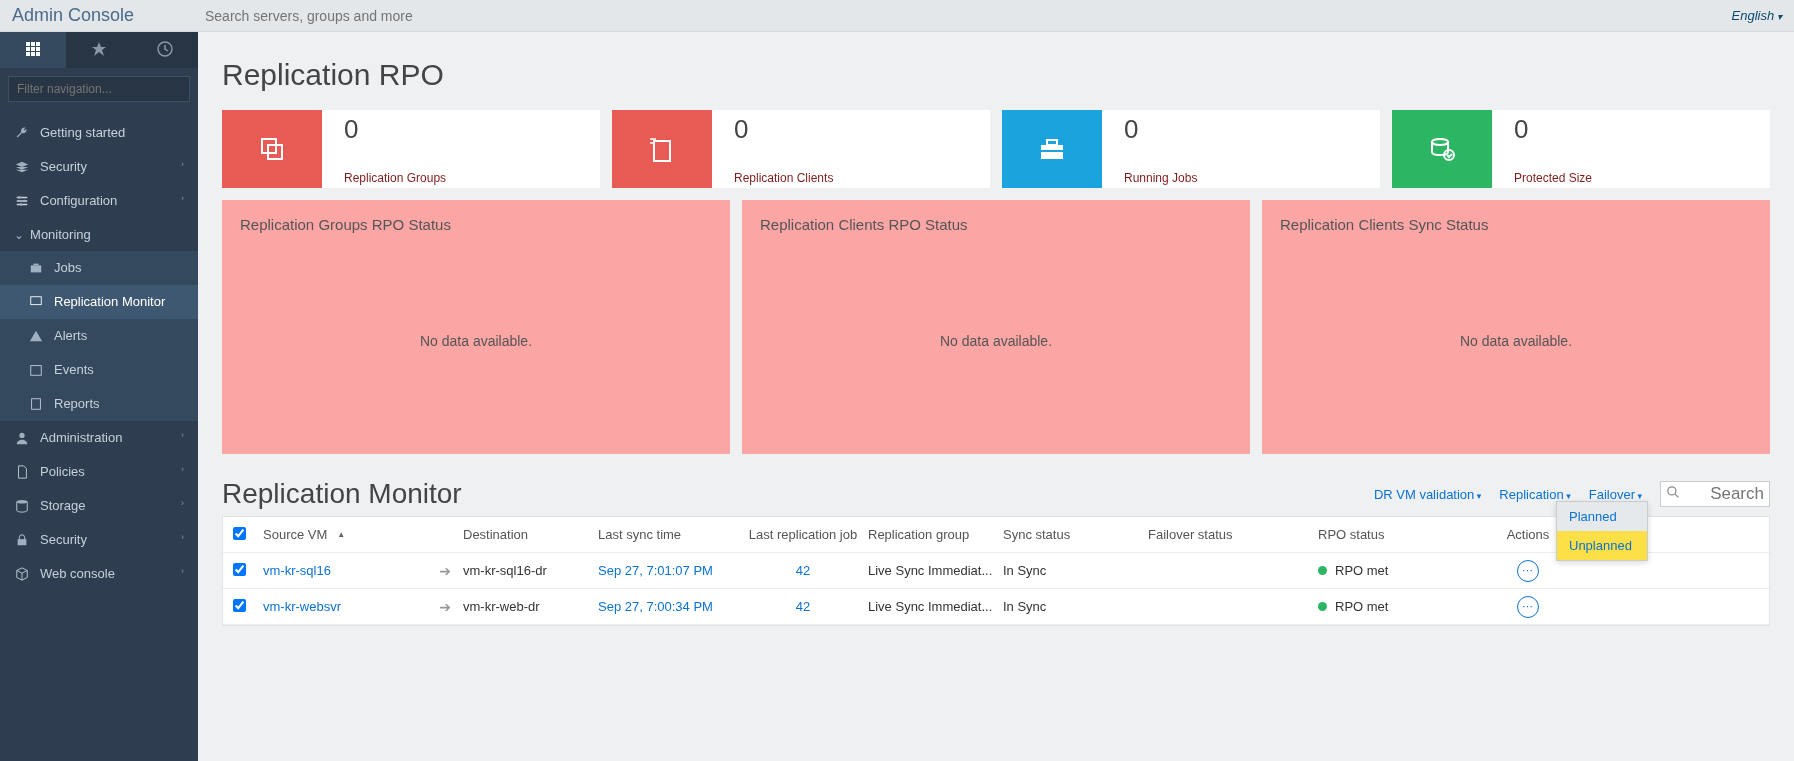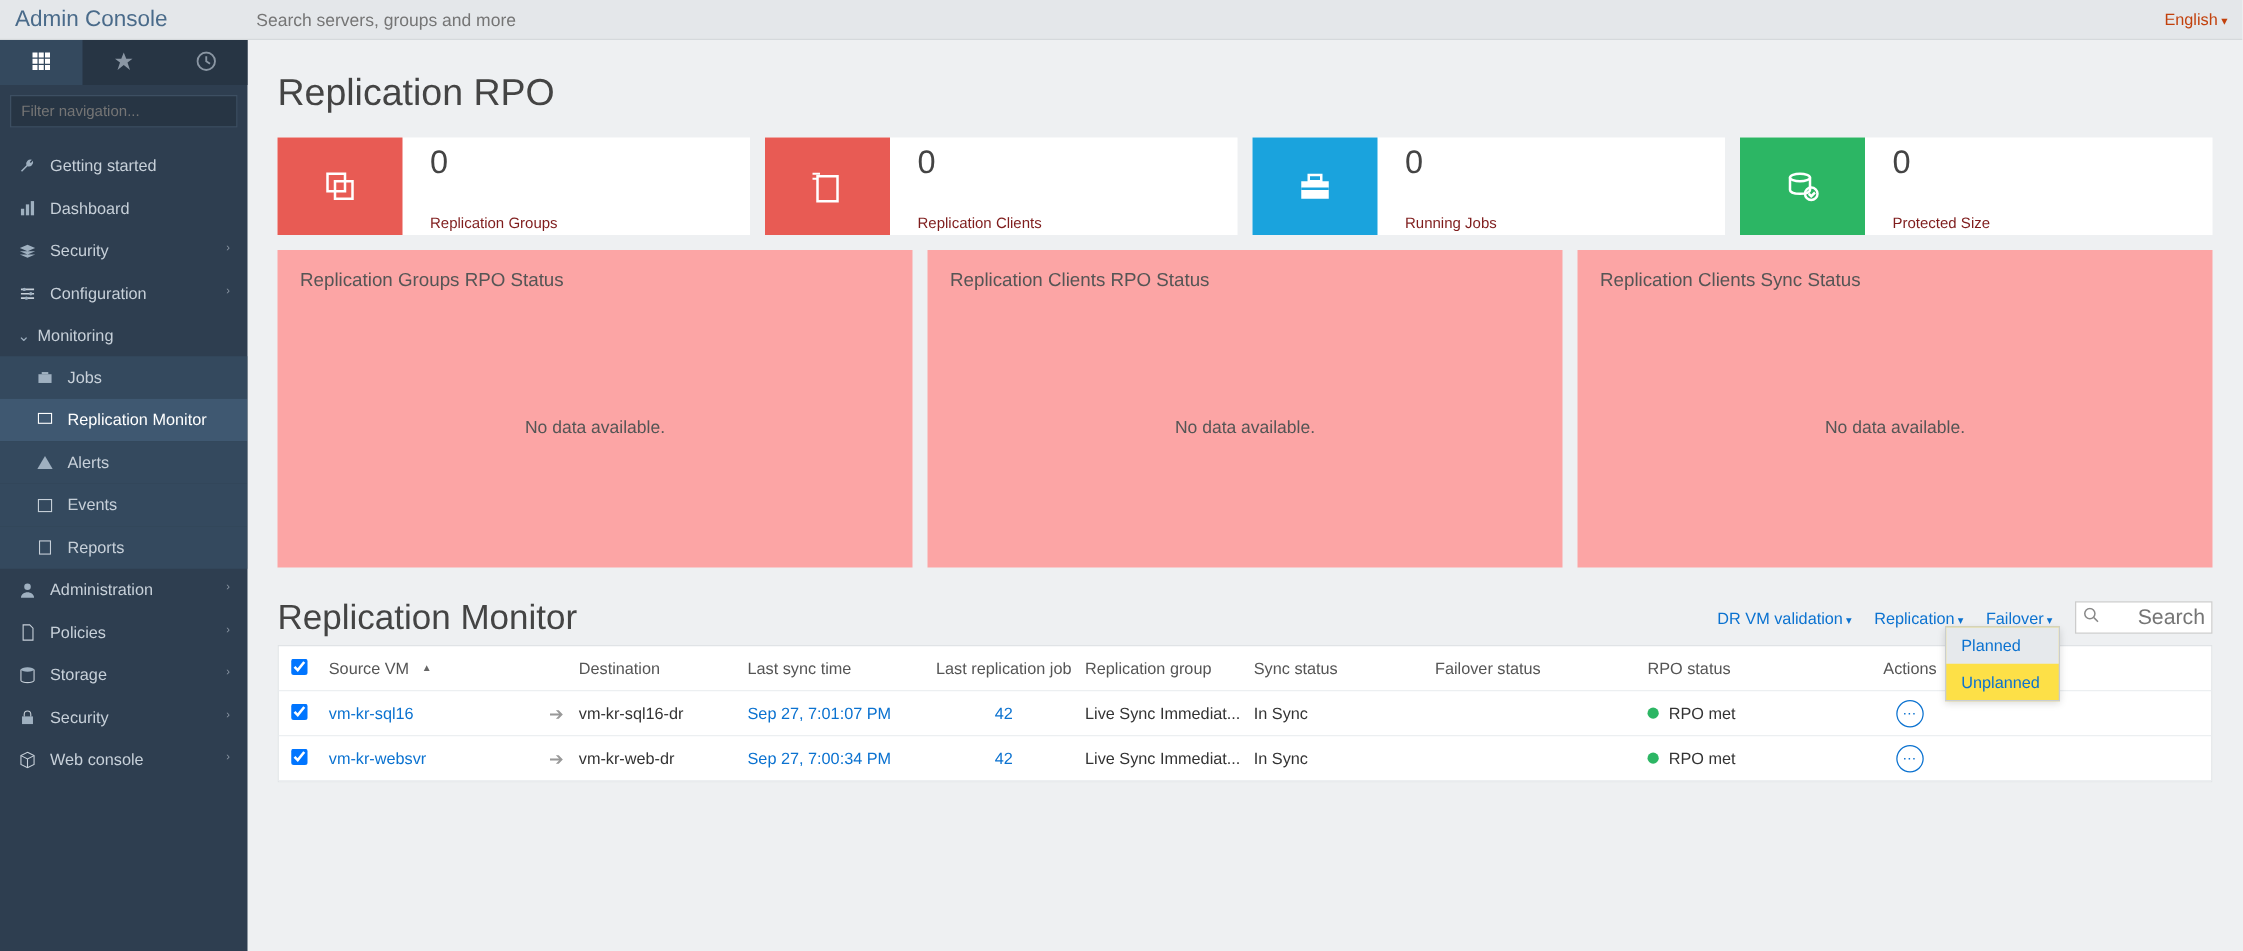--- a/index.html
+++ b/index.html
@@ -1,21 +1,21 @@
 <!DOCTYPE html>
 <html><head>
 <meta charset="utf-8">
 <style>
 * { box-sizing: border-box; margin: 0; padding: 0; }
 body { font-family: "Segoe UI", Arial, sans-serif; font-size: 13px; color: #333; background: #eef0f2; overflow: hidden; }
 .topbar { height: 32px; background: #e4e7ea; display: flex; align-items: center; padding: 0 12px; border-bottom: 1px solid #d5d9dc; }
 .app-title { color: #4a6b8a; font-size: 18px; font-weight: 400; width: 185px; }
 .search-top { flex: 1; }
 .search-top input { width: 450px; border: none; background: transparent; padding: 6px 8px; font-size: 14px; color: #888; outline: none; }
-.lang { color: #c2410c; font-size: 13px; cursor: pointer; }
+.lang { color: #0c4a6e; font-size: 13px; cursor: pointer; font-style: italic; }
 .lang::after { content: " ▾"; font-size: 10px; }
 .layout { display: flex; height: calc(100vh - 32px); }
 .sidebar { width: 198px; background: #2e3e50; color: #c7d0d9; display: flex; flex-direction: column; flex-shrink: 0; }
 .side-tabs { display: flex; height: 36px; background: #273544; }
 .side-tab { flex: 1; display: flex; align-items: center; justify-content: center; cursor: pointer; color: #8a96a3; }
 .side-tab.active { background: #34495e; color: #fff; }
 .side-tab svg { width: 16px; height: 16px; fill: currentColor; }
 .nav-filter { padding: 8px; }
 .nav-filter input { width: 100%; background: #273544; border: 1px solid #3d4f62; color: #aab4bf; padding: 5px 8px; font-size: 12px; outline: none; }
 .nav { list-style: none; margin-top: 6px; overflow-y: auto; }
@@ -120,30 +120,20 @@
           <span class="ico">
             <svg viewBox="0 0 16 16">
               <path d="M13 3a4 4 0 01-5 5L3 13l-1-1 5-5a4 4 0 015-5l-2 2 1 1 2-2z"></path>
             </svg>
           </span>
           <span>Getting started</span>
         </li>
       <li>
           <span class="ico">
             <svg viewBox="0 0 16 16">
-              <rect x="2" y="8" width="3" height="6"></rect>
-              <rect x="6.5" y="4" width="3" height="10"></rect>
-              <rect x="11" y="1" width="3" height="13"></rect>
-            </svg>
-          </span>
-          <span>Dashboard</span>
-        </li>
-      <li>
-          <span class="ico">
-            <svg viewBox="0 0 16 16">
               <path d="M1 5l7-3 7 3-7 3zM1 8l7 3 7-3M1 11l7 3 7-3"></path>
             </svg>
           </span>
           <span>Security</span>
           <span class="caret">›</span>
         </li>
       <li>
           <span class="ico">
             <svg viewBox="0 0 16 16">
               <path d="M2 4h12M2 8h12M2 12h12" stroke="currentColor" stroke-width="1.5" fill="none"></path>

